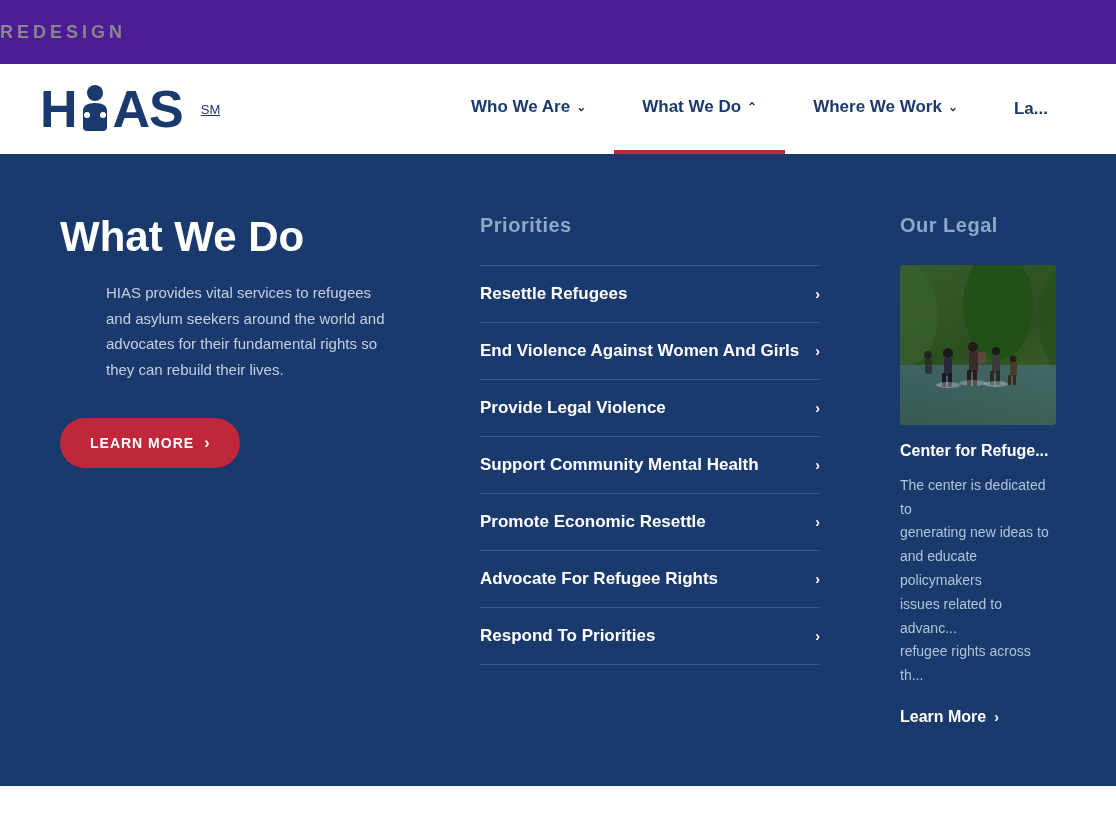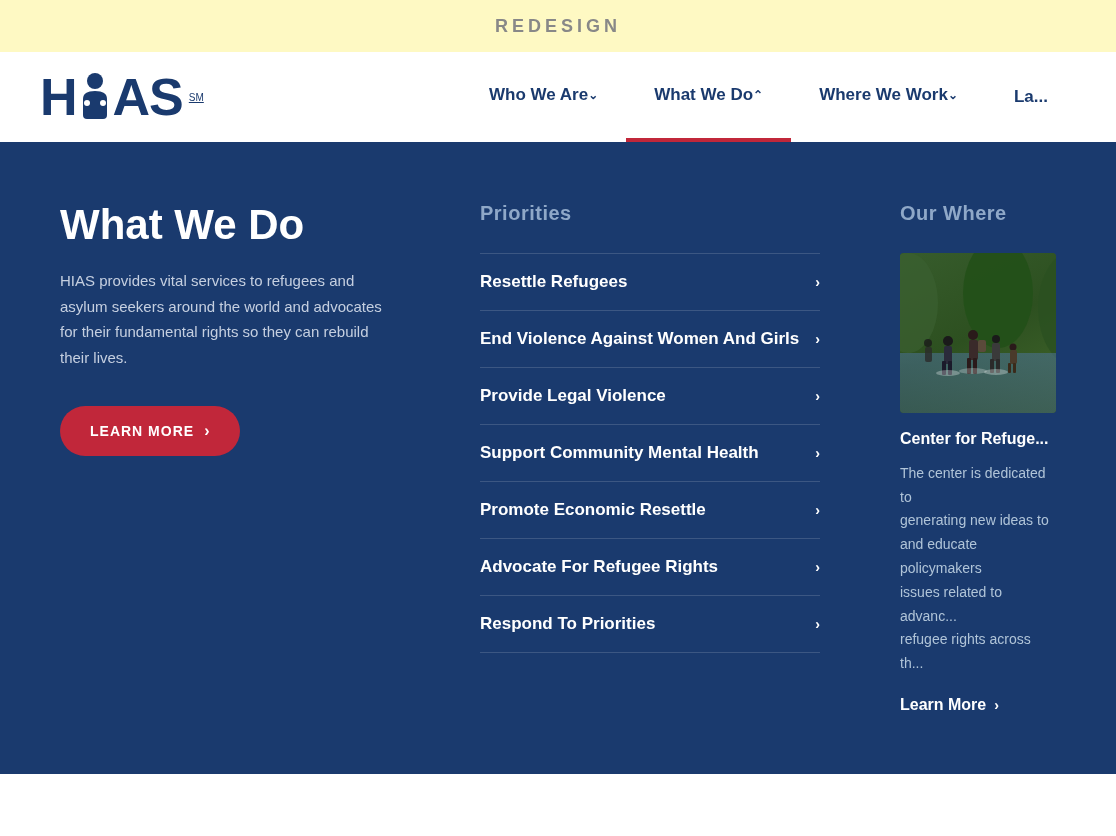--- a/index.html
+++ b/index.html
@@ -1,24 +1,23 @@
 <!DOCTYPE html>
 <html><head>
   <meta charset="utf-8">
   <style>
     * { margin: 0; padding: 0; box-sizing: border-box; }
     body { font-family: Arial, Helvetica, sans-serif; overflow-x: hidden; width: 1116px; }
 
     
     .top-bar {
-      background: #fef9c3;
-      height: 52px;
-      display: flex;
-      align-items: center;
-      justify-content: center;
+      background: #4c1d95;
+      height: 64px;
+      display: flex;
+      align-items: center;
     }
     .top-bar-title {
       color: #888;
       font-size: 18px;
       letter-spacing: 4px;
       font-weight: 600;
     }
 
     
     .navbar {
@@ -41,20 +40,21 @@
       gap: 0;
     }
     .nav-item {
       padding: 0 28px;
       font-size: 17px;
       font-weight: 600;
       color: #1a3a6e;
       cursor: pointer;
       display: flex;
       align-items: center;
+      gap: 6px;
       height: 90px;
       border-bottom: 4px solid transparent;
       position: relative;
     }
     .nav-item.active {
       border-bottom: 4px solid #c1273a;
     }
     .nav-item .chevron {
       font-size: 12px;
     }
@@ -89,20 +89,21 @@
       font-weight: 900;
       color: #fff;
       margin-bottom: 20px;
       line-height: 1.1;
     }
     .dropdown-desc {
       font-size: 15px;
       color: #c5cfe0;
       line-height: 1.7;
       margin-bottom: 36px;
+      margin-left: 46px;
     }
     .learn-more-btn {
       display: inline-flex;
       align-items: center;
       gap: 10px;
       background: #c1273a;
       color: #fff;
       font-size: 14px;
       font-weight: 700;
       letter-spacing: 1px;
@@ -206,21 +207,21 @@
 
     <span style="display:inline-flex;align-items:center;margin:0 2px;position:relative;top:-2px;">
       <svg width="32" height="48" viewBox="0 0 32 48">
         <circle cx="16" cy="10" r="8" fill="#1a3a6e"></circle>
         <path d="M4 28 Q4 20 16 20 Q28 20 28 28 L28 44 Q28 48 24 48 L8 48 Q4 48 4 44 Z" fill="#1a3a6e"></path>
         <circle cx="8" cy="32" r="3" fill="#fff"></circle>
         <circle cx="24" cy="32" r="3" fill="#fff"></circle>
       </svg>
     </span>
     <span style="font-size:52px;font-weight:900;color:#1a3a6e;letter-spacing:-1px;">AS</span>
-    <span style="font-size:10px;color:#1a3a6e;vertical-align:super;font-weight:400;margin-left:6px;text-decoration:underline;">SM</span>
+    <span style="font-size:13px;color:#1a3a6e;vertical-align:super;font-weight:400;margin-left:18px;text-decoration:underline;">SM</span>
   </div>
 
   <div class="nav-links">
     <div class="nav-item">
       <span>Who We Are</span>
       <span class="chevron">⌄</span>
     </div>
     <div class="nav-item active">
       <span>What We Do</span>
       <span class="chevron">⌃</span>
@@ -273,21 +274,21 @@
       <span class="priority-label">Advocate For Refugee Rights</span>
       <span class="priority-arrow">›</span>
     </div>
     <div class="priority-item">
       <span class="priority-label">Respond To Priorities</span>
       <span class="priority-arrow">›</span>
     </div>
   </div>
 
   <div class="dropdown-right">
-    <div class="column-label">Our Where</div>
+    <div class="column-label">Our Legal</div>
 
     <div class="our-work-img">
       
       <svg width="100%" height="100%" viewBox="0 0 320 160" preserveAspectRatio="xMidYMid slice">
 
         <rect width="320" height="160" fill="#2d4a20"></rect>
         <rect width="320" height="160" fill="url(#jungle)"></rect>
         <defs>
           <linearGradient id="jungle" x1="0" y1="0" x2="1" y2="1">
             <stop offset="0%" stop-color="#3a6030"></stop>

